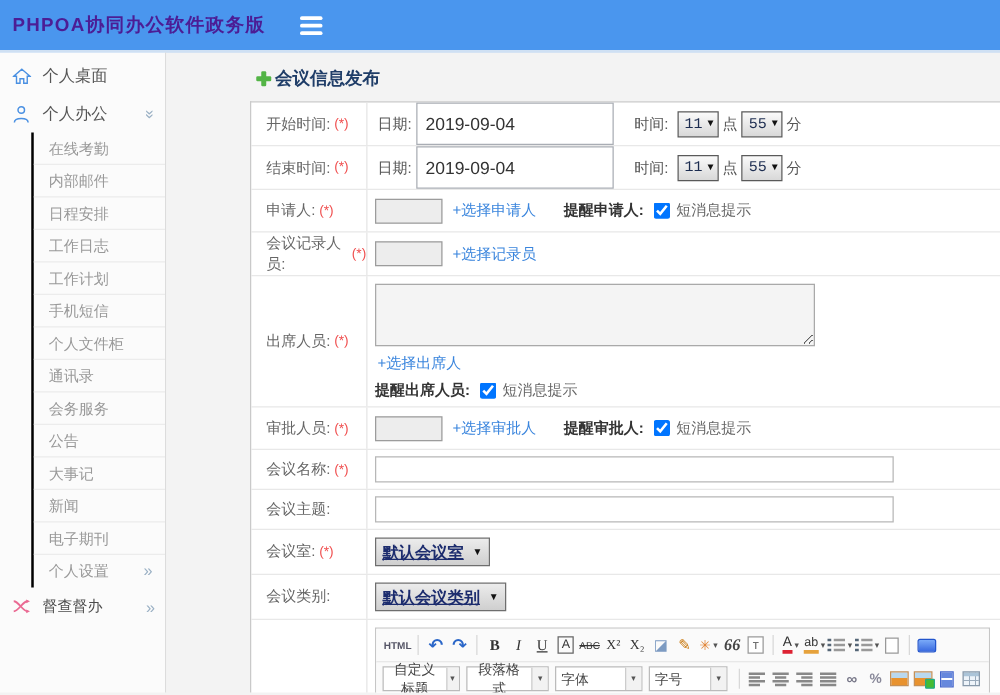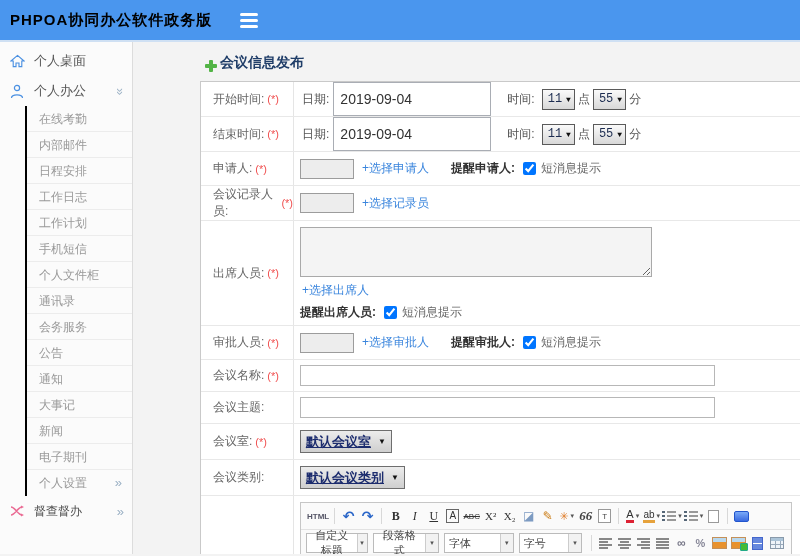--- a/index.html
+++ b/index.html
@@ -1,42 +1,42 @@
 <!DOCTYPE html>
 <html><head>
 <meta charset="utf-8">
 <style>
   * { margin:0; padding:0; box-sizing:border-box; }
   html,body { width:800px; height:556px; overflow:hidden; }
   body { font-family:"Liberation Sans","DejaVu Sans",sans-serif; background:#f3f3f3; font-size:12px; color:#555; }
 
   
   .hdr { height:42px; background:#4a96ee; border-bottom:2px solid #cfe0f3; display:flex; align-items:center; padding-left:10px; }
-  .hdr-title { color:#000000; font-size:15px; font-weight:bold; letter-spacing:1px; }
+  .hdr-title { color:#4c1d95; font-size:15px; font-weight:bold; letter-spacing:1px; }
   .hamburger { margin-left:28px; cursor:pointer; }
   .hamburger i { display:block; width:18px; height:3px; background:#fff; border-radius:2px; margin:3px 0; }
 
   
   .layout { display:flex; height:512px; }
 
   
   .side { width:133px; background:#fbfbfb; border-right:1px solid #dcdcdc; flex:none; padding-top:4px; }
   .side-item { height:30px; display:flex; align-items:center; padding:0 8px 0 10px; color:#555; font-size:13px; cursor:pointer; }
   .side-item .sicon { width:16px; height:16px; margin-right:8px; flex:none; display:inline-flex; align-items:center; }
   .side-item .grow { flex:1; }
   .chev { color:#9ab0c4; font-size:13px; }
   .chev.down { display:inline-block; transform:rotate(90deg); }
   .submenu { margin-left:25px; border-left:2px solid #000000; }
   .sub-item { height:26px; line-height:26px; padding-left:12px; padding-right:10px; color:#999; font-size:12px; border-bottom:1px solid #ececec; cursor:pointer; display:flex; }
   .sub-item .grow { flex:1; }
   .supervise { color:#4b4b4b; font-weight:normal; font-size:12px; }
 
   
   .main { flex:1; background:#f3f3f3; overflow:hidden; }
-  .page-title { padding:12px 0 9px 72px; font-size:14px; font-weight:bold; color:#1f3d68; display:flex; align-items:flex-end; }
+  .page-title { padding:12px 0 9px 72px; font-size:14px; font-weight:bold; color:#1f3d68; display:flex; align-items:center; }
   .plus-icon { position:relative; width:12px; height:12px; display:inline-block; margin-right:3px; }
   .plus-icon::before { content:""; position:absolute; left:4px; top:0; width:4px; height:12px; background:#53b446; border-radius:1px; }
   .plus-icon::after  { content:""; position:absolute; top:4px; left:0; width:12px; height:4px; background:#53b446; border-radius:1px; }
 
   
   .ftable { margin-left:67px; width:640px; background:#fff; border:1px solid #c9c9c9; border-right:none; }
   .frow { display:flex; border-bottom:1px solid #e8e8e8; min-height:34px; }
   .frow:last-child { border-bottom:none; }
   .fl { width:93px; flex:none; padding-left:12px; display:flex; align-items:center; border-right:1px solid #e5e5e5; color:#666; font-size:12px; }
   .req { color:#f05050; font-style:normal; margin-left:3px; font-size:11px; }
@@ -167,23 +167,20 @@
       <div class="sub-item">
           <span class="grow">通讯录</span>
         </div>
       <div class="sub-item">
           <span class="grow">会务服务</span>
         </div>
       <div class="sub-item">
           <span class="grow">公告</span>
         </div>
       <div class="sub-item">
-          <span class="grow">通知</span>
-        </div>
-      <div class="sub-item">
           <span class="grow">大事记</span>
         </div>
       <div class="sub-item">
           <span class="grow">新闻</span>
         </div>
       <div class="sub-item">
           <span class="grow">电子期刊</span>
         </div>
       <div class="sub-item" style="border-bottom:none;">
         <span class="grow">个人设置</span>

